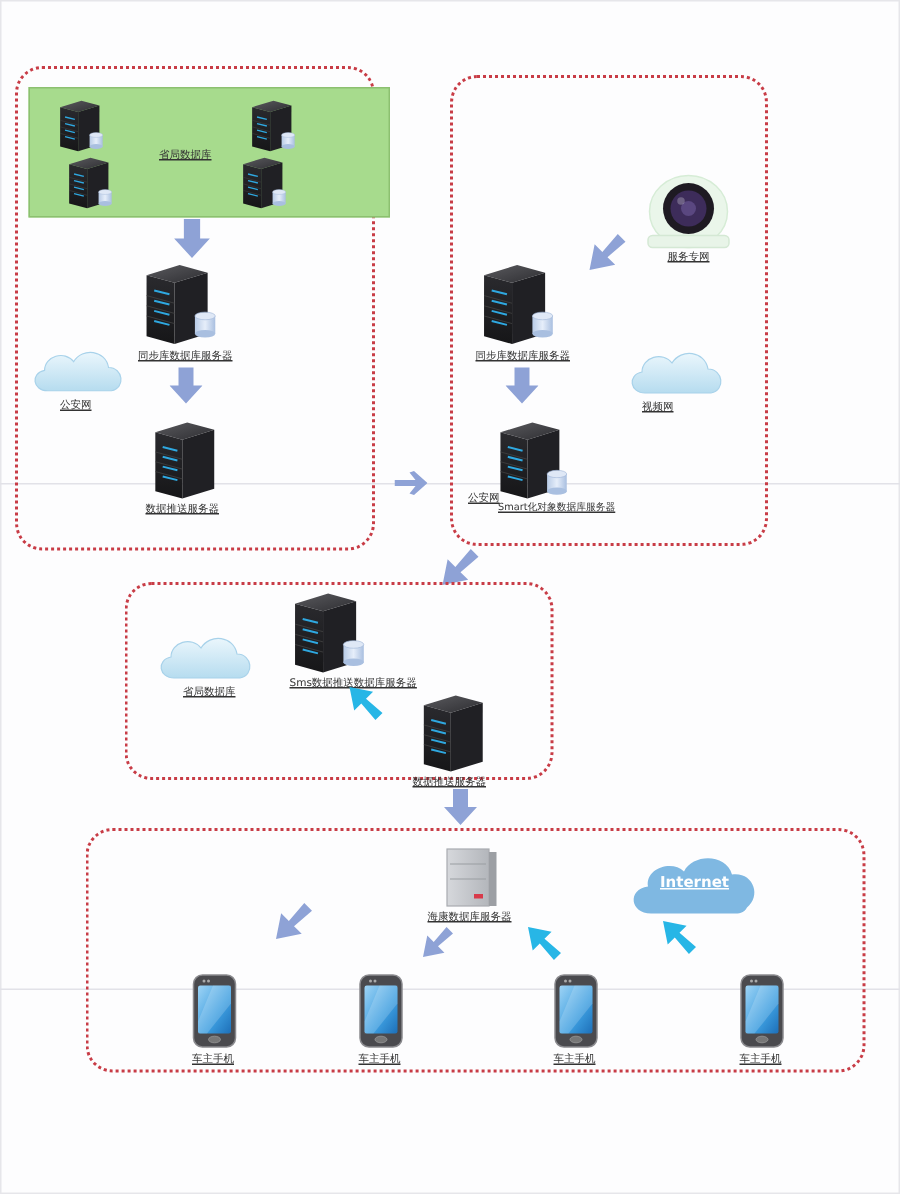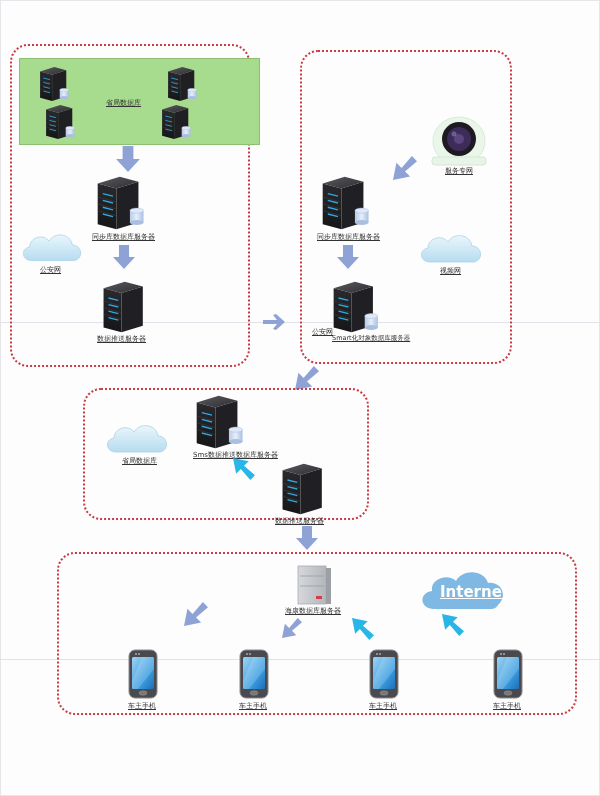--- a/index.html
+++ b/index.html
@@ -156,21 +156,21 @@
 
 <svg class="icon" style="left:318px;top:175px" width="62" height="56" viewBox="0 0 70 66">
     <use href="#server"></use>
     <use href="#cylinder" x="42" y="38"></use>
   </svg>
 <div class="label" style="left:317px;top:232px">同步库数据库服务器</div>
 
 <svg class="icon" style="left:418px;top:228px" width="66" height="36" viewBox="0 0 66 36">
     <use href="#cloud"></use>
   </svg>
-<div class="label" style="left:440px;top:266px">视频网</div>
+<div class="label" style="left:428px;top:266px">视频网</div>
 
 <svg class="icon" style="left:337px;top:244px;fill:#8ea2d6" width="22" height="26" viewBox="0 0 22 24">
     <use href="#arrowDown"></use>
   </svg>
 
 <svg class="icon" style="left:328px;top:280px" width="62" height="54" viewBox="0 0 70 66">
     <use href="#server"></use>
     <use href="#cylinder" x="42" y="40"></use>
   </svg>
 <div class="label" style="left:312px;top:327px">公安网</div>
@@ -214,21 +214,21 @@
   <rect x="32" y="4" width="5" height="36" fill="#9c9fa4"></rect>
   <line x1="6" y1="12" x2="30" y2="12" stroke="#9a9da2" stroke-width="0.8"></line>
   <line x1="6" y1="22" x2="30" y2="22" stroke="#9a9da2" stroke-width="0.8"></line>
   <rect x="22" y="32" width="6" height="3" fill="#d83a4a"></rect>
 </svg>
 <div class="label" style="left:285px;top:606px">海康数据库服务器</div>
 
 <svg class="icon" style="left:418px;top:567px" width="90" height="44" viewBox="0 0 90 44">
   <path d="M16,42 C2,42 0,26 14,24 C12,12 30,6 38,14 C44,2 66,2 70,16 C84,14 90,30 80,38 C78,42 74,42 72,42 Z" fill="#7fb8e2"></path>
 </svg>
-<div class="label" style="left:440px;top:583px;font-size:15px;color:#fff;font-weight:bold">Internet</div>
+<div class="label" style="left:440px;top:583px;font-size:10px;color:#fff;font-weight:bold">Internet</div>
 
 <svg class="icon" style="left:180px;top:602px;fill:#8ea2d6" width="32" height="24" viewBox="0 0 28 28">
     <use href="#arrowDiag"></use>
   </svg>
 <svg class="icon" style="left:279px;top:618px;fill:#8ea2d6" width="26" height="20" viewBox="0 0 28 28">
     <use href="#arrowDiag"></use>
   </svg>
 <svg class="icon" style="left:350px;top:618px;fill:#27b6e6" width="26" height="22" viewBox="0 0 28 28">
     <g transform="scale(-1,-1) translate(-28,-28) scale(-1,1) translate(-28,0)">
       <use href="#arrowDiag"></use>

